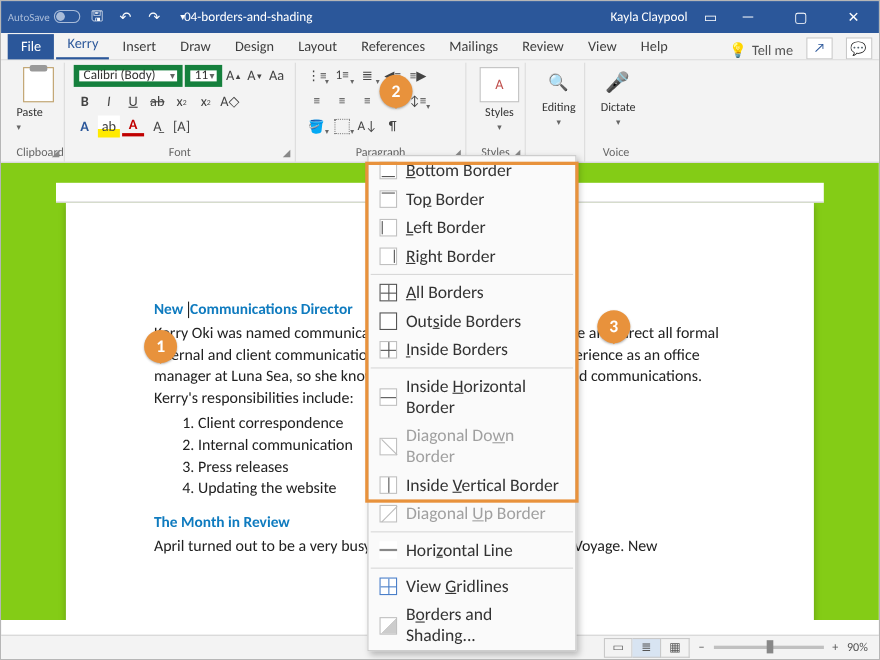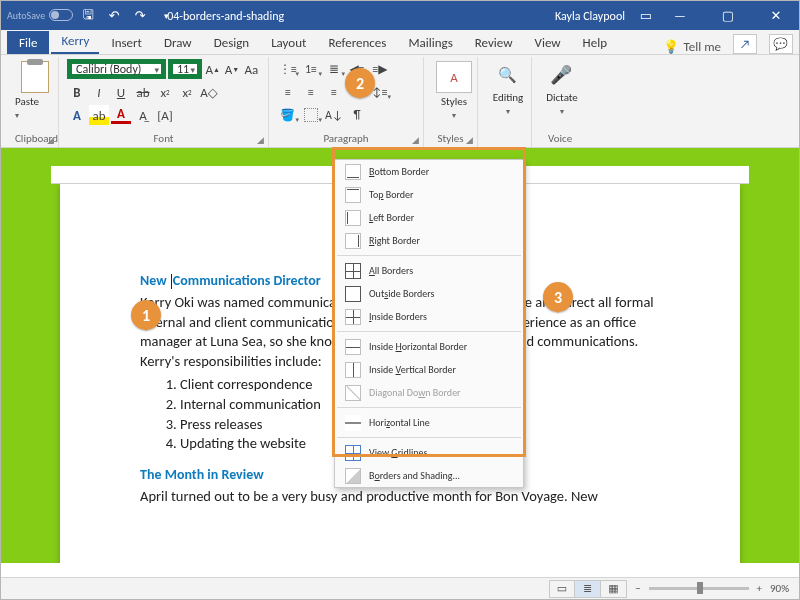--- a/index.html
+++ b/index.html
@@ -47,21 +47,21 @@
 .cursor{border-left:1px solid #222;display:inline-block;height:15px;vertical-align:middle;margin:0 1px}
 .statusbar{position:absolute;bottom:0;left:0;right:0;height:22px;background:#f3f3f3;border-top:1px solid #d4d4d4;display:flex;align-items:center;justify-content:flex-end;padding:0 10px;font-size:11px;color:#555;gap:8px}
 .vbtns{display:flex;gap:0}
 .vbtn{width:26px;height:18px;border:1px solid #c9c9c9;border-left:none;display:flex;align-items:center;justify-content:center;font-size:11px;color:#555}
 .vbtn:first-child{border-left:1px solid #c9c9c9}
 .vbtn.active{background:#d8e4f2}
 .slider{width:100px;height:3px;background:#c0c0c0;position:relative}
 .slider::after{content:"";position:absolute;width:6px;height:12px;background:#888;top:-5px;left:48px}
 .callout{position:absolute;width:30px;height:30px;background:#e8923c;border-radius:50%;color:#fff;font-weight:bold;font-size:16px;display:flex;align-items:center;justify-content:center;z-index:20;box-shadow:0 1px 2px rgba(0,0,0,.3)}
 .callout::after{content:"";position:absolute;bottom:-7px;left:9px;border:6px solid transparent;border-top-color:#e8923c}
-.dropdown{position:absolute;top:158px;left:333px;width:190px;background:#fafafa;border:1px solid #c9c9c9;box-shadow:2px 3px 6px rgba(0,0,0,.25);z-index:10;font-size:10px}
+.dropdown{position:absolute;top:140px;left:333px;width:190px;background:#fafafa;border:1px solid #c9c9c9;box-shadow:2px 3px 6px rgba(0,0,0,.25);z-index:10;font-size:16px}
 .dd-item{display:flex;align-items:center;gap:8px;padding:3.5px 10px;cursor:pointer;color:#333}
 .dd-item.disabled{color:#a0a0a0}
 .dd-sep{height:1px;background:#d8d8d8;margin:3px 2px}
 .dd-ic{width:16px;height:16px;border:1px solid #c0c0c0;background:#fff;flex-shrink:0;position:relative}
 .dd-ic.bottom::after{content:"";position:absolute;bottom:1px;left:1px;right:1px;height:1px;background:#555}
 .dd-ic.top::after{content:"";position:absolute;top:1px;left:1px;right:1px;height:1px;background:#555}
 .dd-ic.left::after{content:"";position:absolute;top:1px;bottom:1px;left:1px;width:1px;background:#555}
 .dd-ic.right::after{content:"";position:absolute;top:1px;bottom:1px;right:1px;width:1px;background:#555}
 .dd-ic.all{border:1px solid #555}
 .dd-ic.all::before{content:"";position:absolute;top:0;bottom:0;left:7px;width:1px;background:#555}
@@ -249,27 +249,31 @@
     </div>
   <div class="dd-item">
       <span class="dd-ic ins"></span>
       <span><span class="u">I</span>nside Borders</span>
     </div>
   <div class="dd-sep"></div>
   <div class="dd-item">
       <span class="dd-ic inh"></span>
       <span>Inside <span class="u">H</span>orizontal Border</span>
     </div>
-  <div class="dd-item">
-      <span class="dd-ic inv"></span>
-      <span>Inside <span class="u">V</span>ertical Border</span>
-    </div>
   <div class="dd-item disabled">
       <span class="dd-ic dd1"></span>
       <span>Diagonal Do<span class="u">w</span>n Border</span>
+    </div>
+  <div class="dd-item">
+      <span class="dd-ic inv"></span>
+      <span>Inside <span class="u">V</span>ertical Border</span>
+    </div>
+  <div class="dd-item disabled">
+      <span class="dd-ic dd2"></span>
+      <span>Diagonal <span class="u">U</span>p Border</span>
     </div>
   <div class="dd-sep"></div>
   <div class="dd-item">
       <span class="dd-ic hline"></span>
       <span>Hori<span class="u">z</span>ontal Line</span>
     </div>
   <div class="dd-sep"></div>
   <div class="dd-item">
       <span class="dd-ic grid"></span>
       <span>View <span class="u">G</span>ridlines</span>

